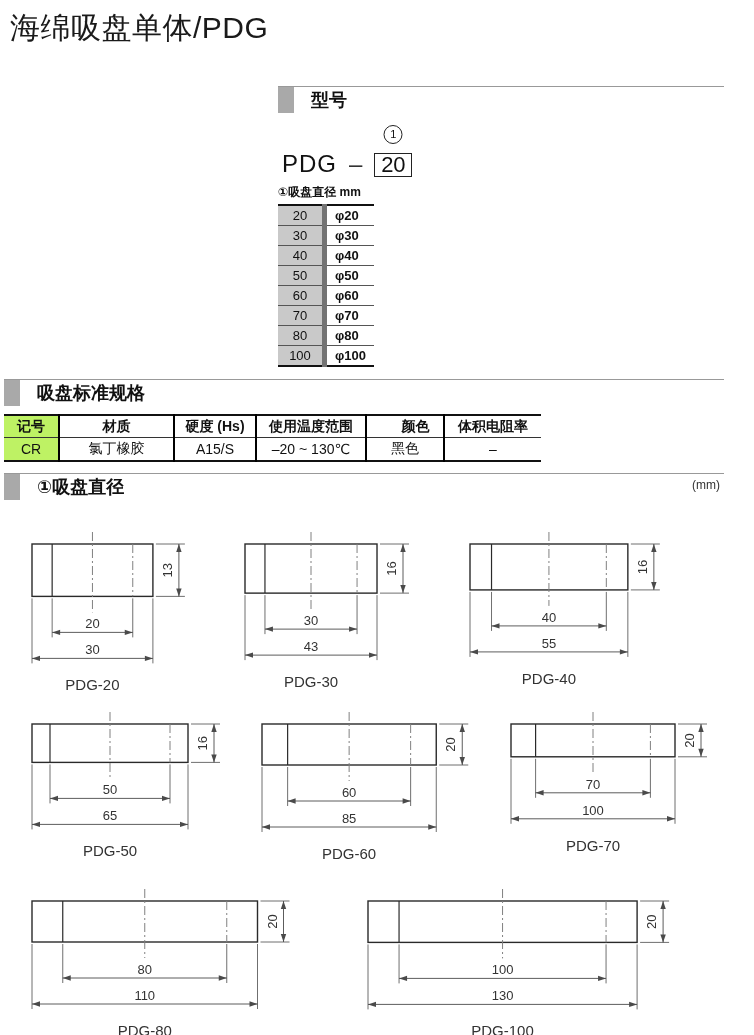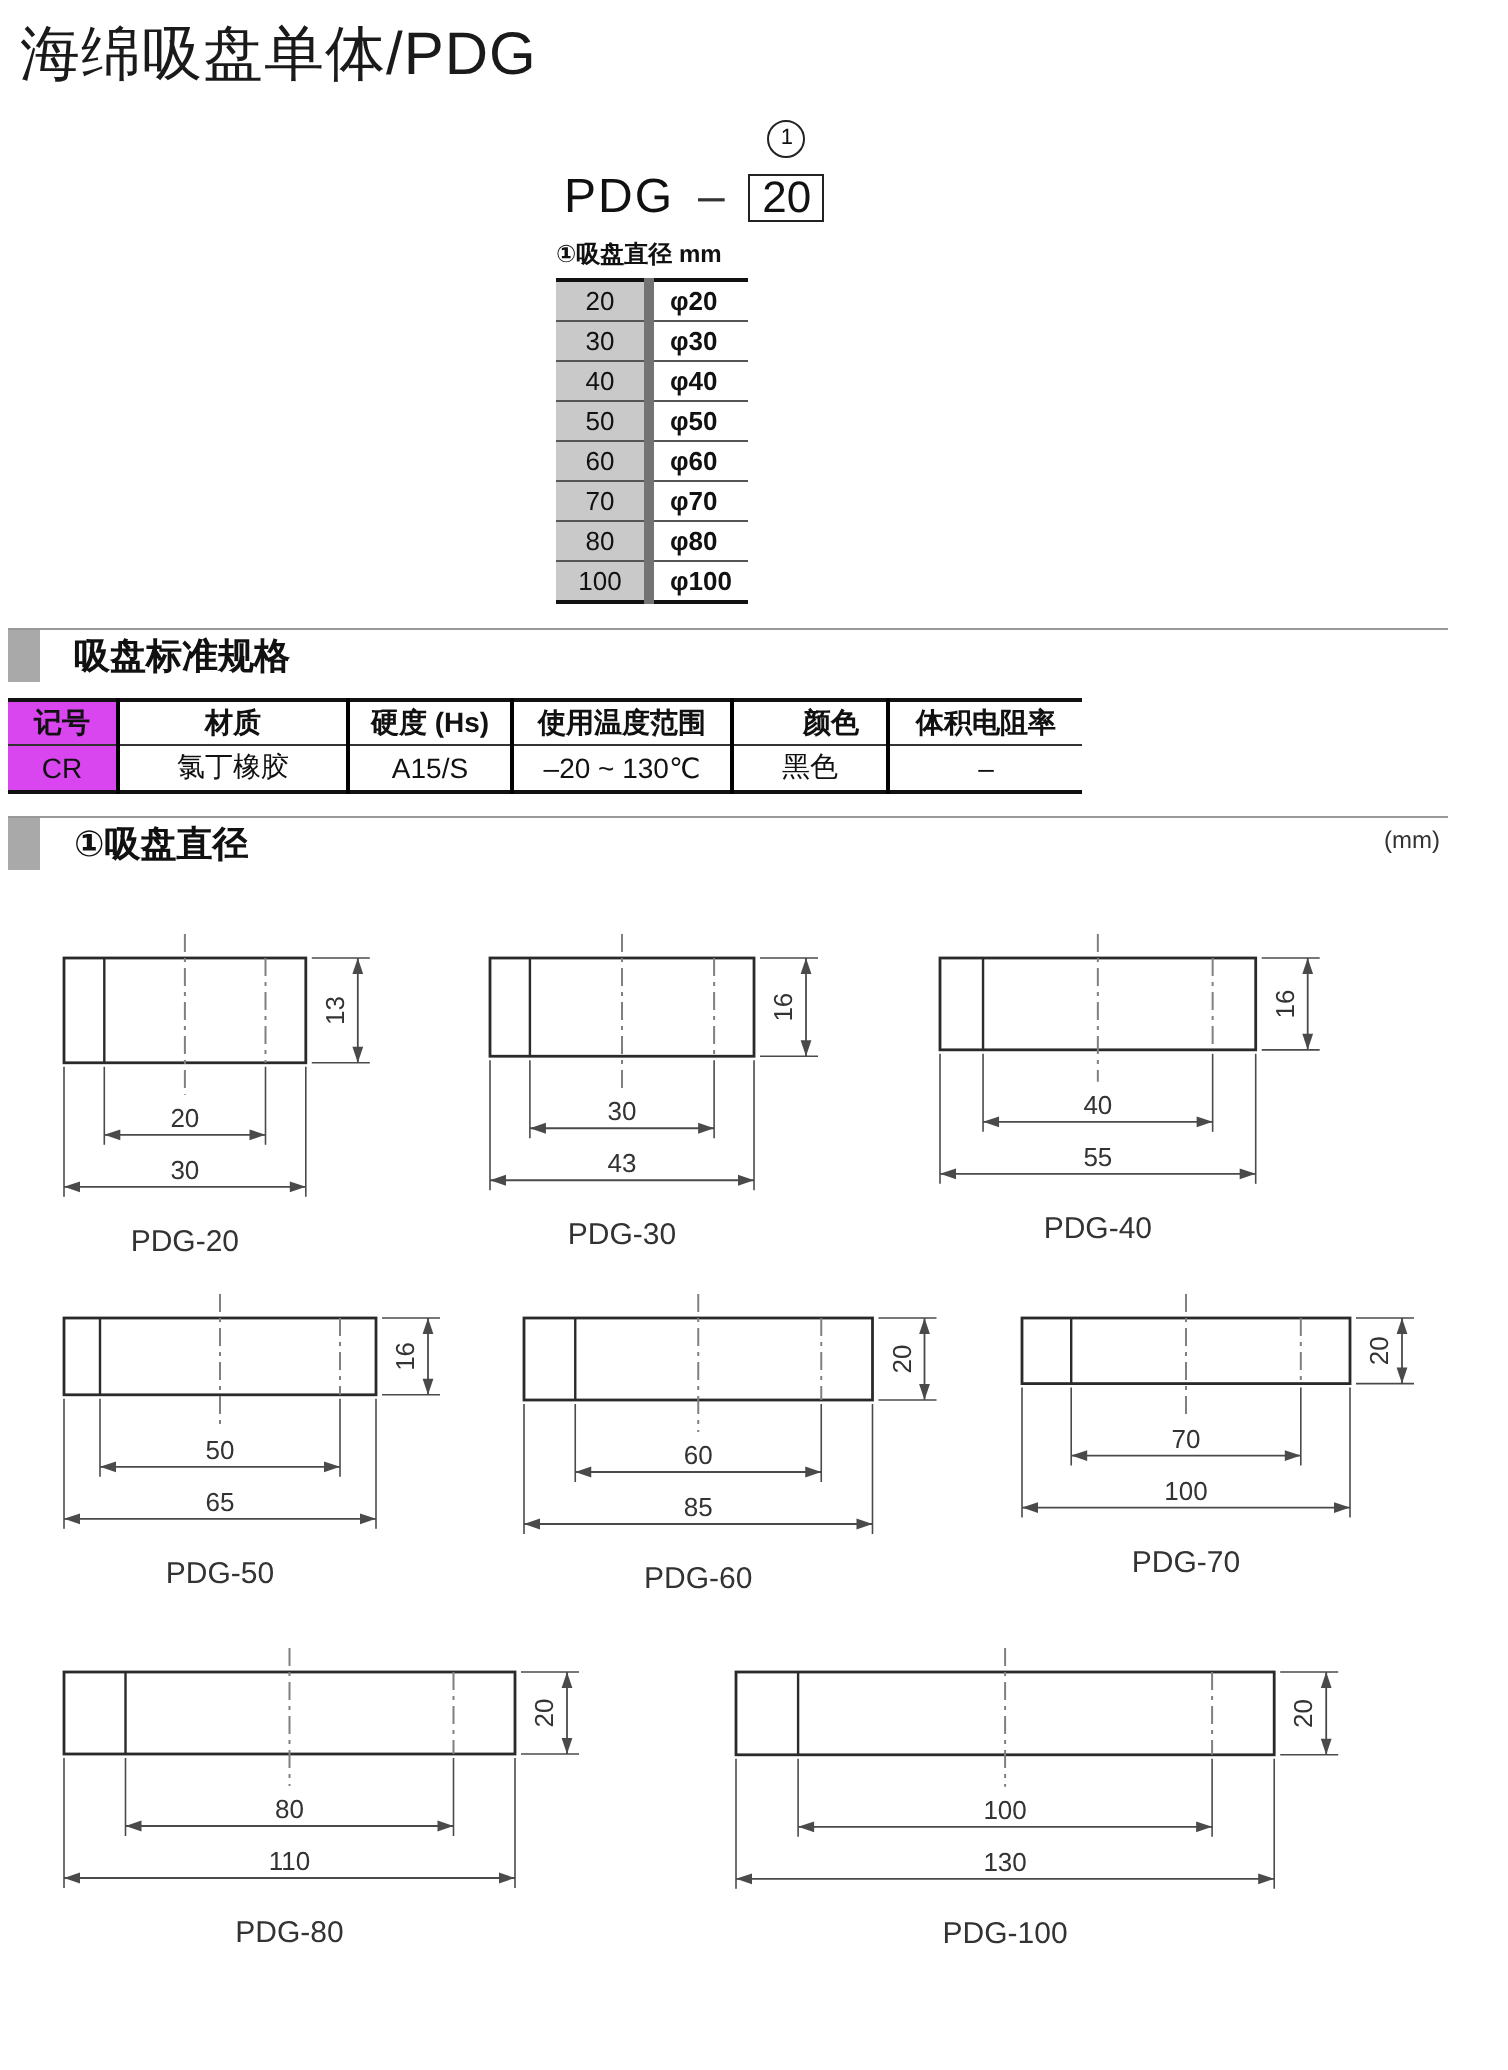--- a/index.html
+++ b/index.html
@@ -66,39 +66,43 @@
     margin-top:6px;border-collapse:collapse;
     border-top:2px solid #111;border-bottom:2px solid #111;
     font-size:14px;color:#111;table-layout:fixed;
   }
   table.spec-table th{
     font-weight:bold;height:21px;border-bottom:1px solid #333;
     text-align:center;padding:0 4px;
   }
   table.spec-table td{height:22px;text-align:center;padding:0 4px;}
   table.spec-table th + th, table.spec-table td + td{border-left:2px solid #000000;}
-  .col0{background:#d946ef;}
+  .col0{background:#bef264;}
   td.cell-material{text-align:left;padding-left:8px;}
 
   
   .dims-section{margin:11px 0 0 4px;width:720px;}
   .draw-row{display:flex;align-items:flex-start;padding-left:18px;}
   .draw-row.r1{gap:42px;margin-top:24px;}
   .draw-row.r2{gap:24px;margin-top:5px;}
   .draw-row.r3{gap:60px;margin-top:14px;}
   svg text{font-family:"Liberation Sans","DejaVu Sans",sans-serif;fill:#333;}
 </style>
 </head>
 <body>
 
 <div class="page">
 
   <h1 class="page-title">海绵吸盘单体/PDG</h1>
 
   <section class="model-section">
+    <div class="sec-head">
+      <span class="sq"></span>
+      <span class="sec-title">型号</span>
+    </div>
 
     <div class="model-row">
       <span class="model-prefix">PDG</span>
       <span class="model-sep">–</span>
       <span class="box-wrap">
         <span class="callout-circle">1</span>
         <span class="model-box">20</span>
       </span>
     </div>
 

